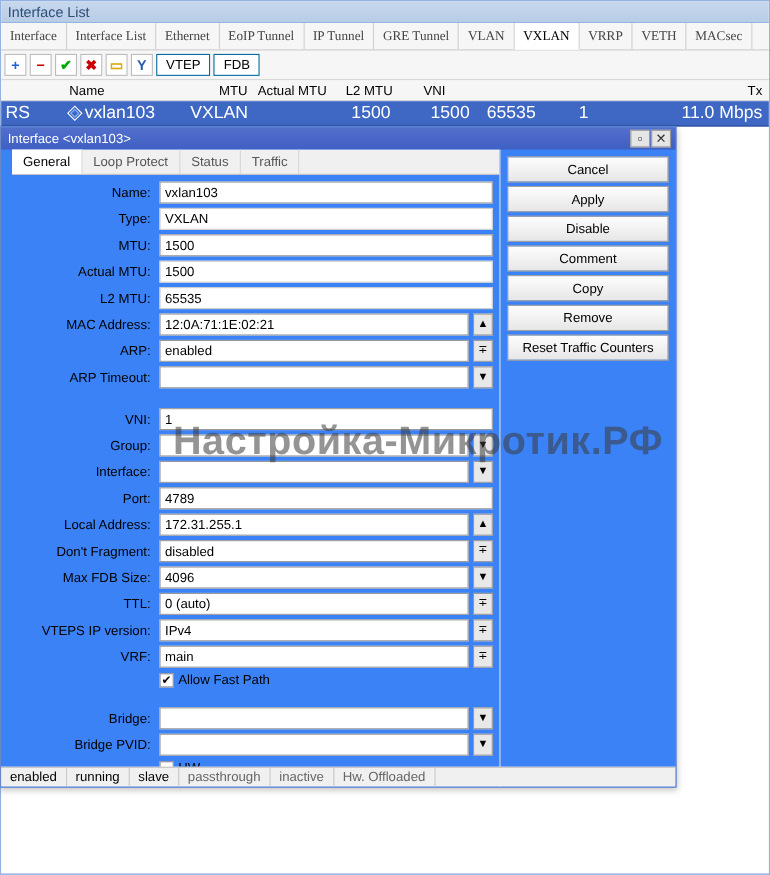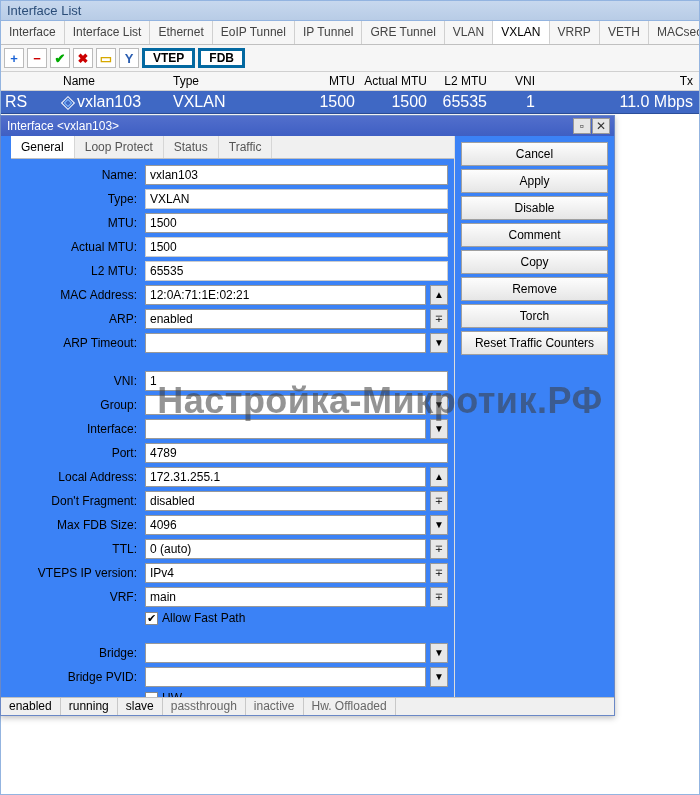--- a/index.html
+++ b/index.html
@@ -19,20 +19,21 @@
     padding: 2px 6px;
     color: #2b4d78;
     font-size: 13px;
   }
   .tabs {
     display: flex;
     border-bottom: 1px solid #c0c0c0;
     background: #f6f6f6;
     flex-wrap: nowrap;
     overflow: hidden;
+    font-family: Liberation Serif, serif;
   }
   .tab {
     padding: 4px 8px;
     border-right: 1px solid #d0d0d0;
     white-space: nowrap;
     color: #444;
     cursor: default;
   }
   .tab.active {
     background: #fff;
@@ -58,24 +59,23 @@
     cursor: default;
   }
   .tb-plus { color: #1a63d6; }
   .tb-minus { color: #c00; }
   .tb-check { color: #0a0; }
   .tb-x { color: #c00; }
   .tb-rect { color: #d6a800; }
   .tb-funnel { color: #2a5db0; }
   .tb-wide {
     height: 20px; padding: 0 8px;
-    border: 3px solid #0369a1; background: #fff;
+    border: 1px solid #0369a1; background: #fff;
     display: flex; align-items: center;
     cursor: default;
-    font-weight: bold;
   }
   .grid-head {
     display: flex;
     background: #f6f6f6;
     border-bottom: 1px solid #d0d0d0;
     font-size: 12px;
   }
   .gh, .gc { padding: 2px 4px; }
   .grid-row {
     display: flex;
@@ -241,21 +241,20 @@
   <div class="tb-btn tb-x">✖</div>
   <div class="tb-btn tb-rect">▭</div>
   <div class="tb-btn tb-funnel">Y</div>
   <div class="tb-wide">VTEP</div>
   <div class="tb-wide">FDB</div>
 </div>
 
 <div class="grid-head">
   <div class="gh col-flag"></div>
   <div class="gh col-name">Name</div>
-  <div class="gh col-type">Type</div>
   <div class="gh col-mtu">MTU</div>
   <div class="gh col-amtu">Actual MTU</div>
   <div class="gh col-l2mtu">L2 MTU</div>
   <div class="gh col-vni">VNI</div>
   <div class="gh col-tx">Tx</div>
 </div>
 
 <div class="grid-row">
   <div class="gc col-flag">RS</div>
   <div class="gc col-name"><span class="row-icon"></span><span>vxlan103</span></div>
@@ -391,21 +390,20 @@
         </div>
     </div>
 
     <div class="dlg-right" id="side-btns">
         <div class="side-btn">Cancel</div>
         <div class="side-btn">Apply</div>
         <div class="side-btn">Disable</div>
         <div class="side-btn">Comment</div>
         <div class="side-btn">Copy</div>
         <div class="side-btn">Remove</div>
-        <div class="side-btn">Torch</div>
         <div class="side-btn">Reset Traffic Counters</div>
       </div>
   </div>
 
   <div class="statusbar" id="statusbar">
       <div class="status-seg on">enabled</div>
       <div class="status-seg on">running</div>
       <div class="status-seg on">slave</div>
       <div class="status-seg">passthrough</div>
       <div class="status-seg">inactive</div>

